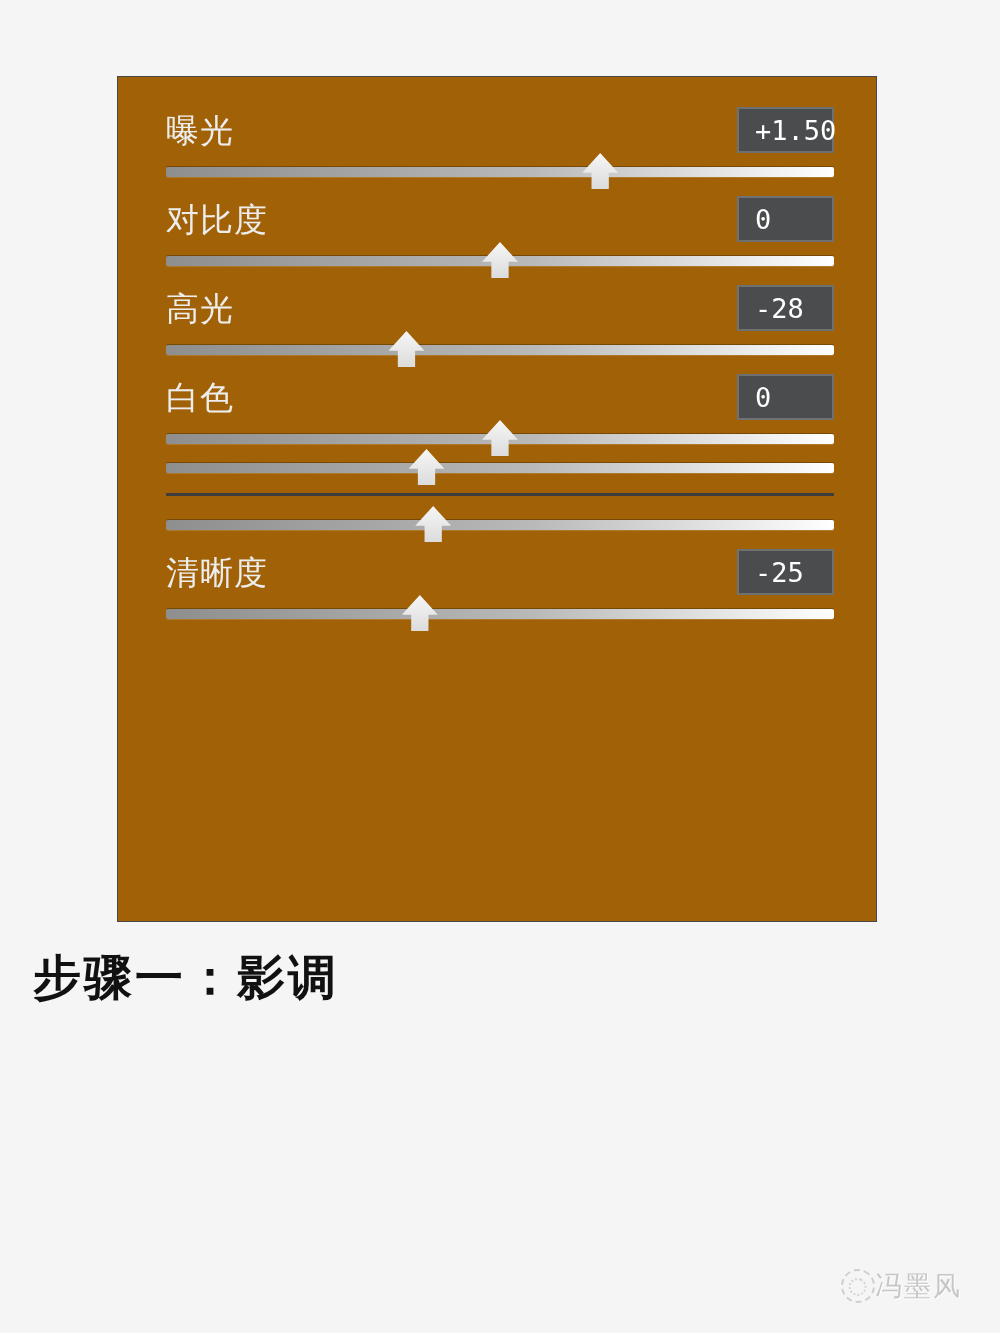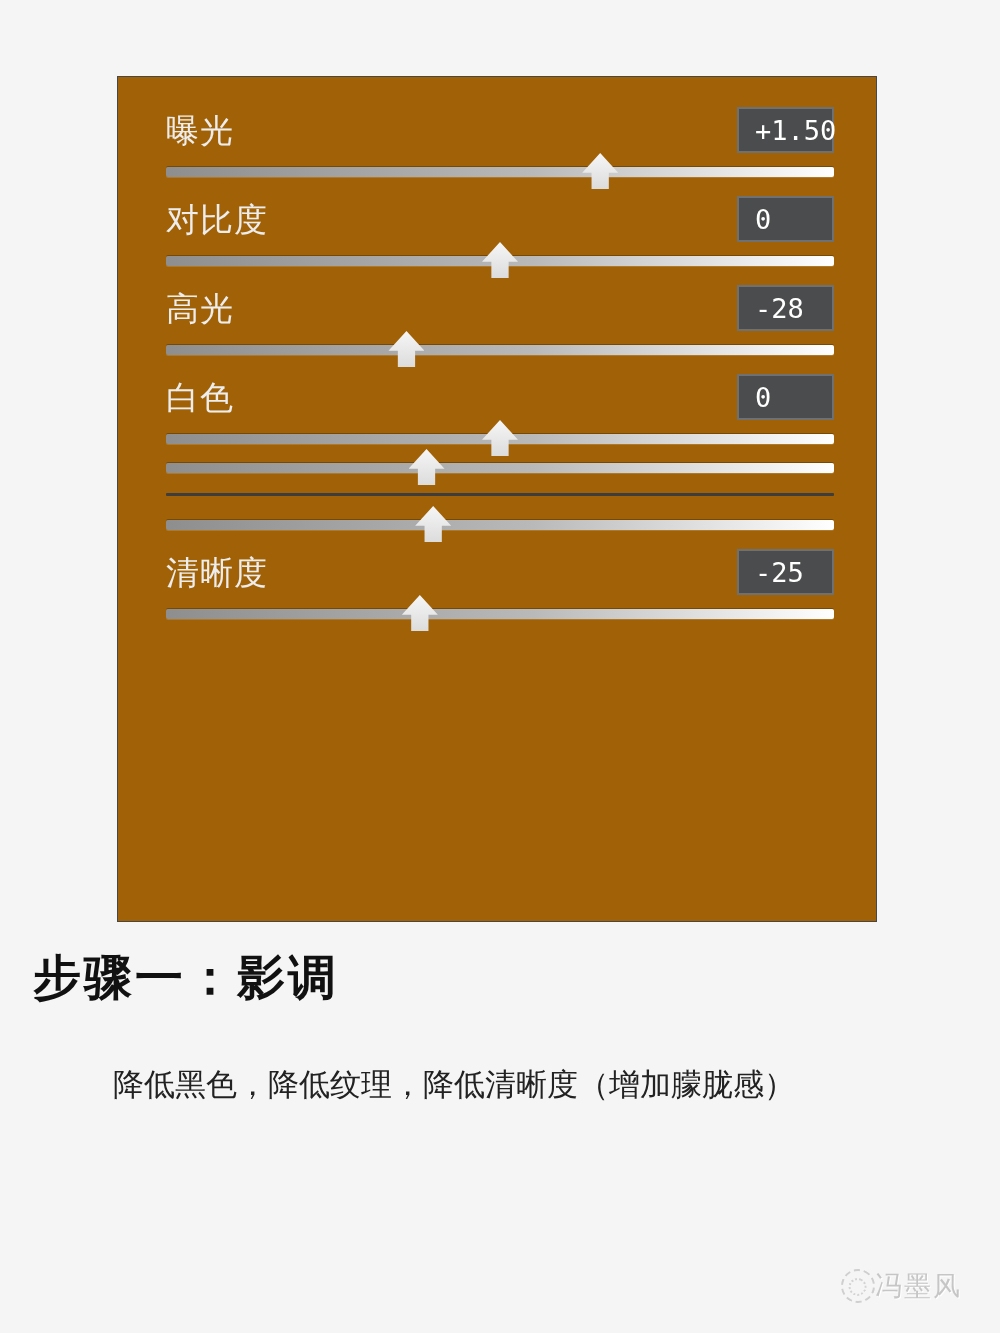--- a/index.html
+++ b/index.html
@@ -144,19 +144,18 @@
       <div class="thumb" style="left: calc(38% - 18px);"></div>
     </div>
   </div>
 
 </div>
 </div>
 
 <div class="step-heading">步骤一：影调</div>
 
 <div class="description">
-  <div>降低黑色，降低纹理，降低清晰度（增加朦胧感）</div>
 </div>
 
 <div class="watermark">
   <span class="wm-logo"></span>
   <span class="wm-text">冯墨风</span>
 </div>
 
 </body></html>

